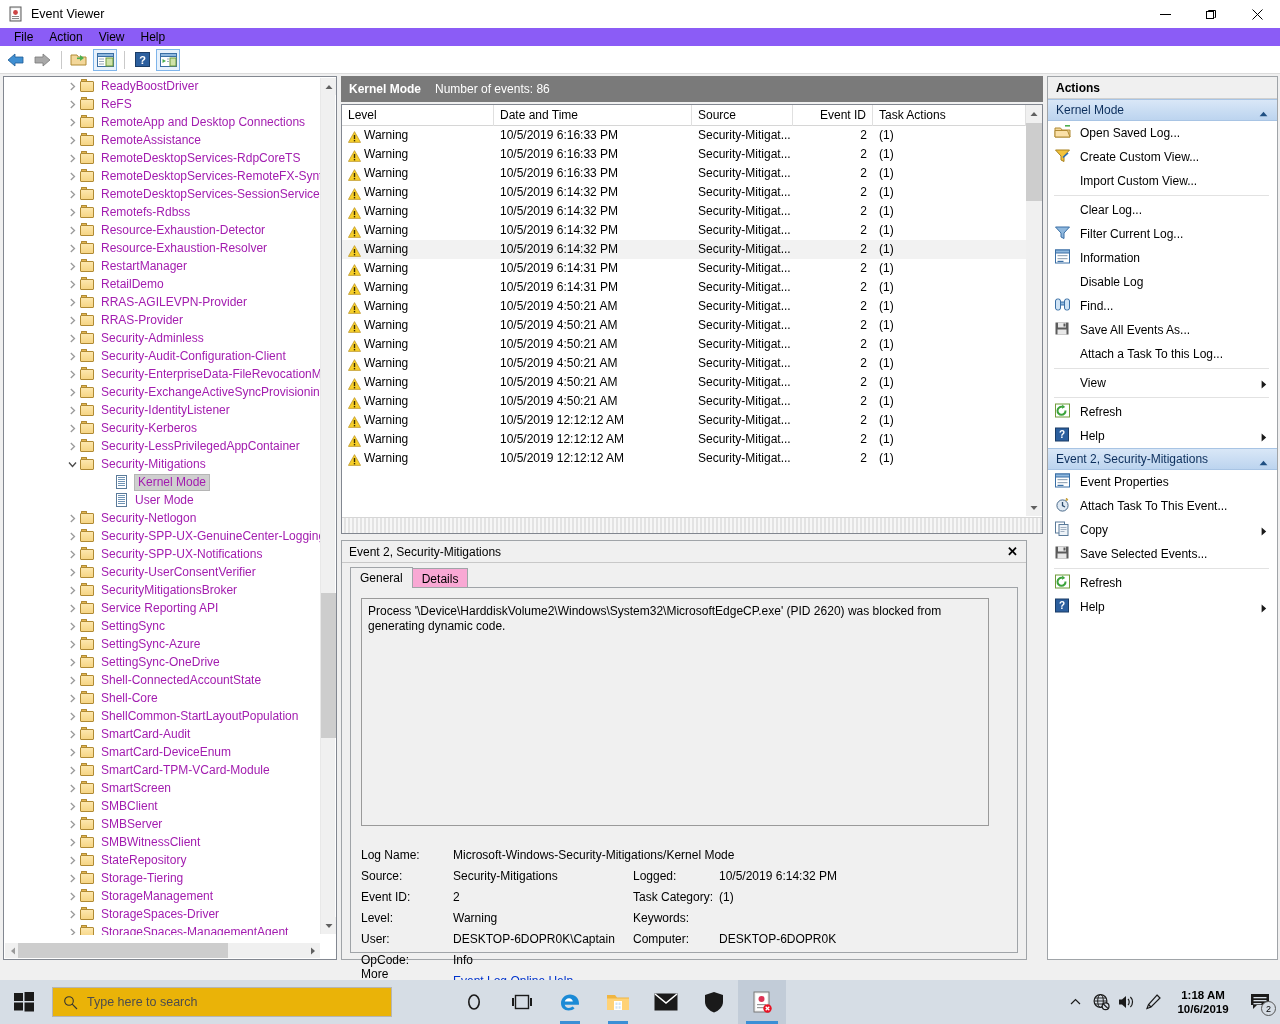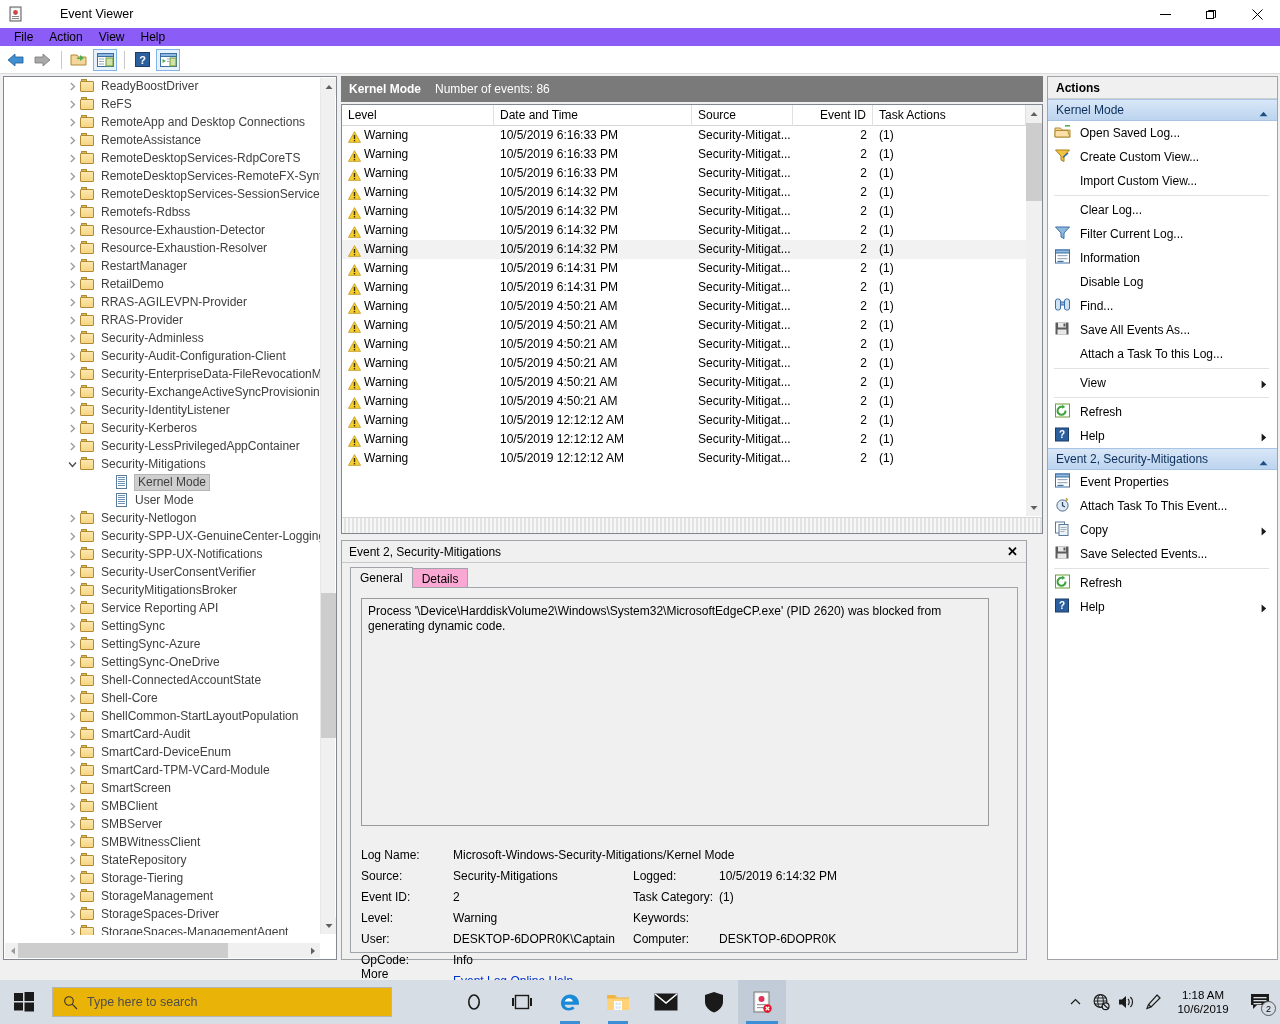--- a/index.html
+++ b/index.html
@@ -10,21 +10,21 @@
     font-family: "Liberation Sans", sans-serif;
     font-size: 12px;
     background: #ffffff;
     -webkit-font-smoothing: antialiased;
   }
 
   
   #titlebar {
     position: absolute; left: 0; top: 0; width: 1280px; height: 28px;
     background: #ffffff;
-    display: flex; align-items: center; gap: 29px;
+    display: flex; align-items: center;
   }
   #titlebar .app-icon {
     width: 16px; height: 16px; margin-left: 8px; margin-right: 7px;
     position: relative; flex: none;
   }
   #titlebar .title-text {
     font-size: 12.5px; color: #000; line-height: 28px;
   }
   .winbtns { position: absolute; right: 0; top: 0; display: flex; }
   .winbtn {
@@ -65,21 +65,21 @@
     position: absolute; left: 3px; top: 2px; width: 334px; height: 884px;
     background: #fff; border: 1px solid #828790;
     overflow: hidden;
   }
   #treelist {
     position: absolute; left: 0; top: 0; width: 317px; height: 858px;
     overflow: hidden;
   }
   .tnode {
     height: 18px; display: flex; align-items: center; white-space: nowrap;
-    padding-left: 0px; font-size: 12px; color: #404040;
+    padding-left: 0px; font-size: 12px; color: #a21caf;
   }
   .tnode .twisty {
     width: 16px; height: 16px; flex: none; display: flex; align-items: center; justify-content: center;
     color: #7a7a7a; font-size: 9px;
   }
   .tnode .twisty svg { display:block; }
   .folder-ico {
     width: 16px; height: 14px; flex: none; margin-right: 5px; position: relative;
   }
   .folder-ico .f-tab {
@@ -279,21 +279,21 @@
   }
   .tb-icon.running::after {
     content: ''; position: absolute; left: 14px; right: 14px; bottom: 0; height: 3px; background: #3b8fd6;
   }
   #tray {
     position: absolute; right: 0; top: 0; height: 44px; display: flex; align-items: center;
   }
   .tray-ico { width: 26px; height: 44px; display: flex; align-items: center; justify-content: center; }
   #clock {
     width: 74px; height: 44px; display: flex; flex-direction: column; align-items: center;
-    justify-content: center; font-size: 11.5px; color: #000; line-height: 14px;
+    justify-content: center; font-size: 11.5px; color: #000; line-height: 14px; font-weight: bold;
   }
   #notif { width: 40px; height: 44px; display: flex; align-items: center; justify-content: center; position: relative; }
   .notif-badge {
     position: absolute; right: 4px; bottom: 8px; width: 15px; height: 15px; border-radius: 50%;
     background: #d6dde5; border: 1px solid #555; font-size: 9px; display: flex;
     align-items: center; justify-content: center; color: #000;
   }
 </style>
 </head>
 <body>

